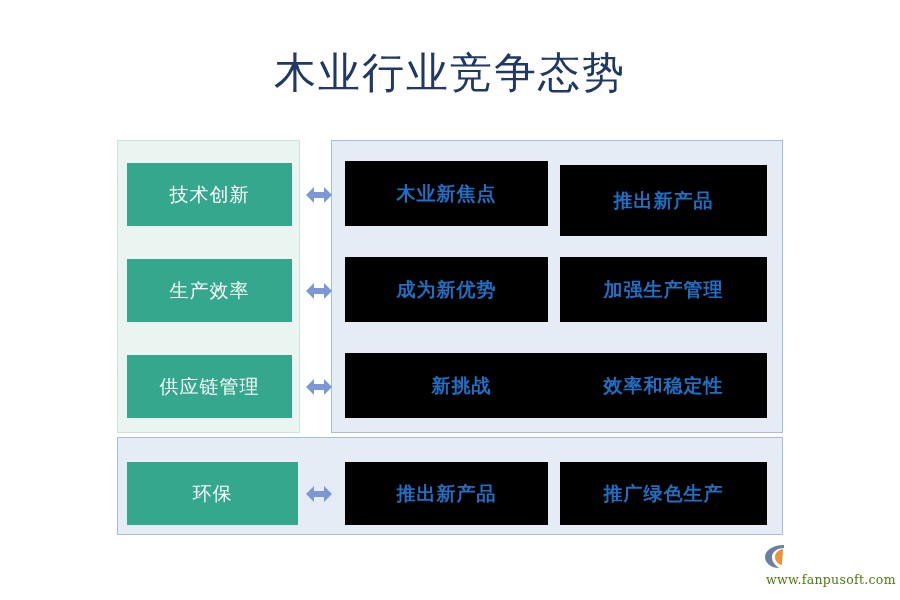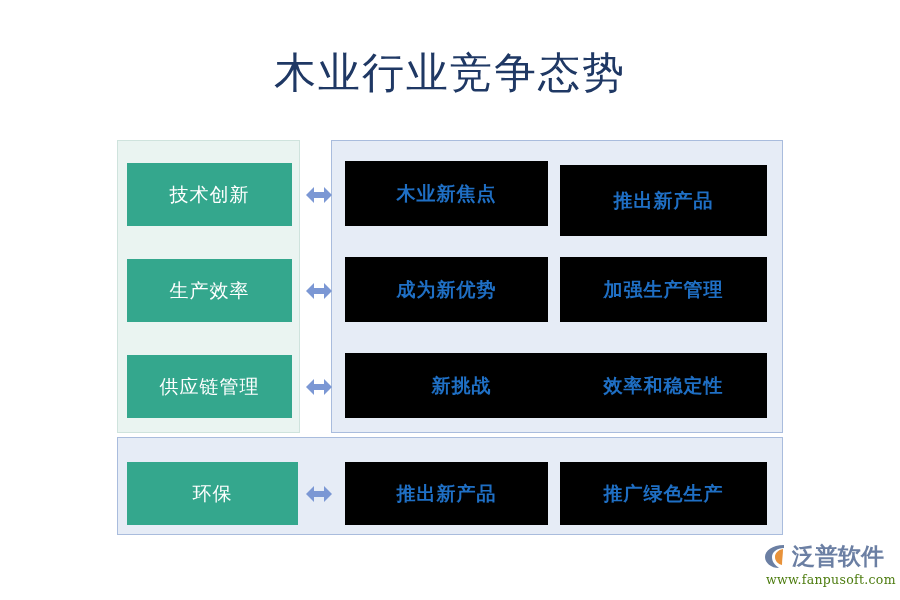--- a/index.html
+++ b/index.html
@@ -170,16 +170,15 @@
 </svg>
 <div class="item-box" style="left:345px; top:462px; width:203px; height:63px;">推出新产品</div>
 <div class="item-box" style="left:560px; top:462px; width:207px; height:63px;">推广绿色生产</div>
 
 <div class="logo">
   <div class="logo-row">
     <svg class="logo-mark" viewBox="0 0 28 28">
       <path d="M22 3 C10 3 3 9 3 15 C3 21 9 26 17 26 C13 23 10 20 10 15 C10 10 15 6 22 6 Z" fill="#6b7fa3"></path>
       <path d="M21 7 C16 8 13 11 13 15 C13 19 16 22 20 23 C20 18 21 12 21 7 Z" fill="#e8923a"></path>
     </svg>
-    <span class="logo-text">泛普软件</span>
   </div>
   <div class="logo-url">www.fanpusoft.com</div>
 </div>
 
 </body></html>

